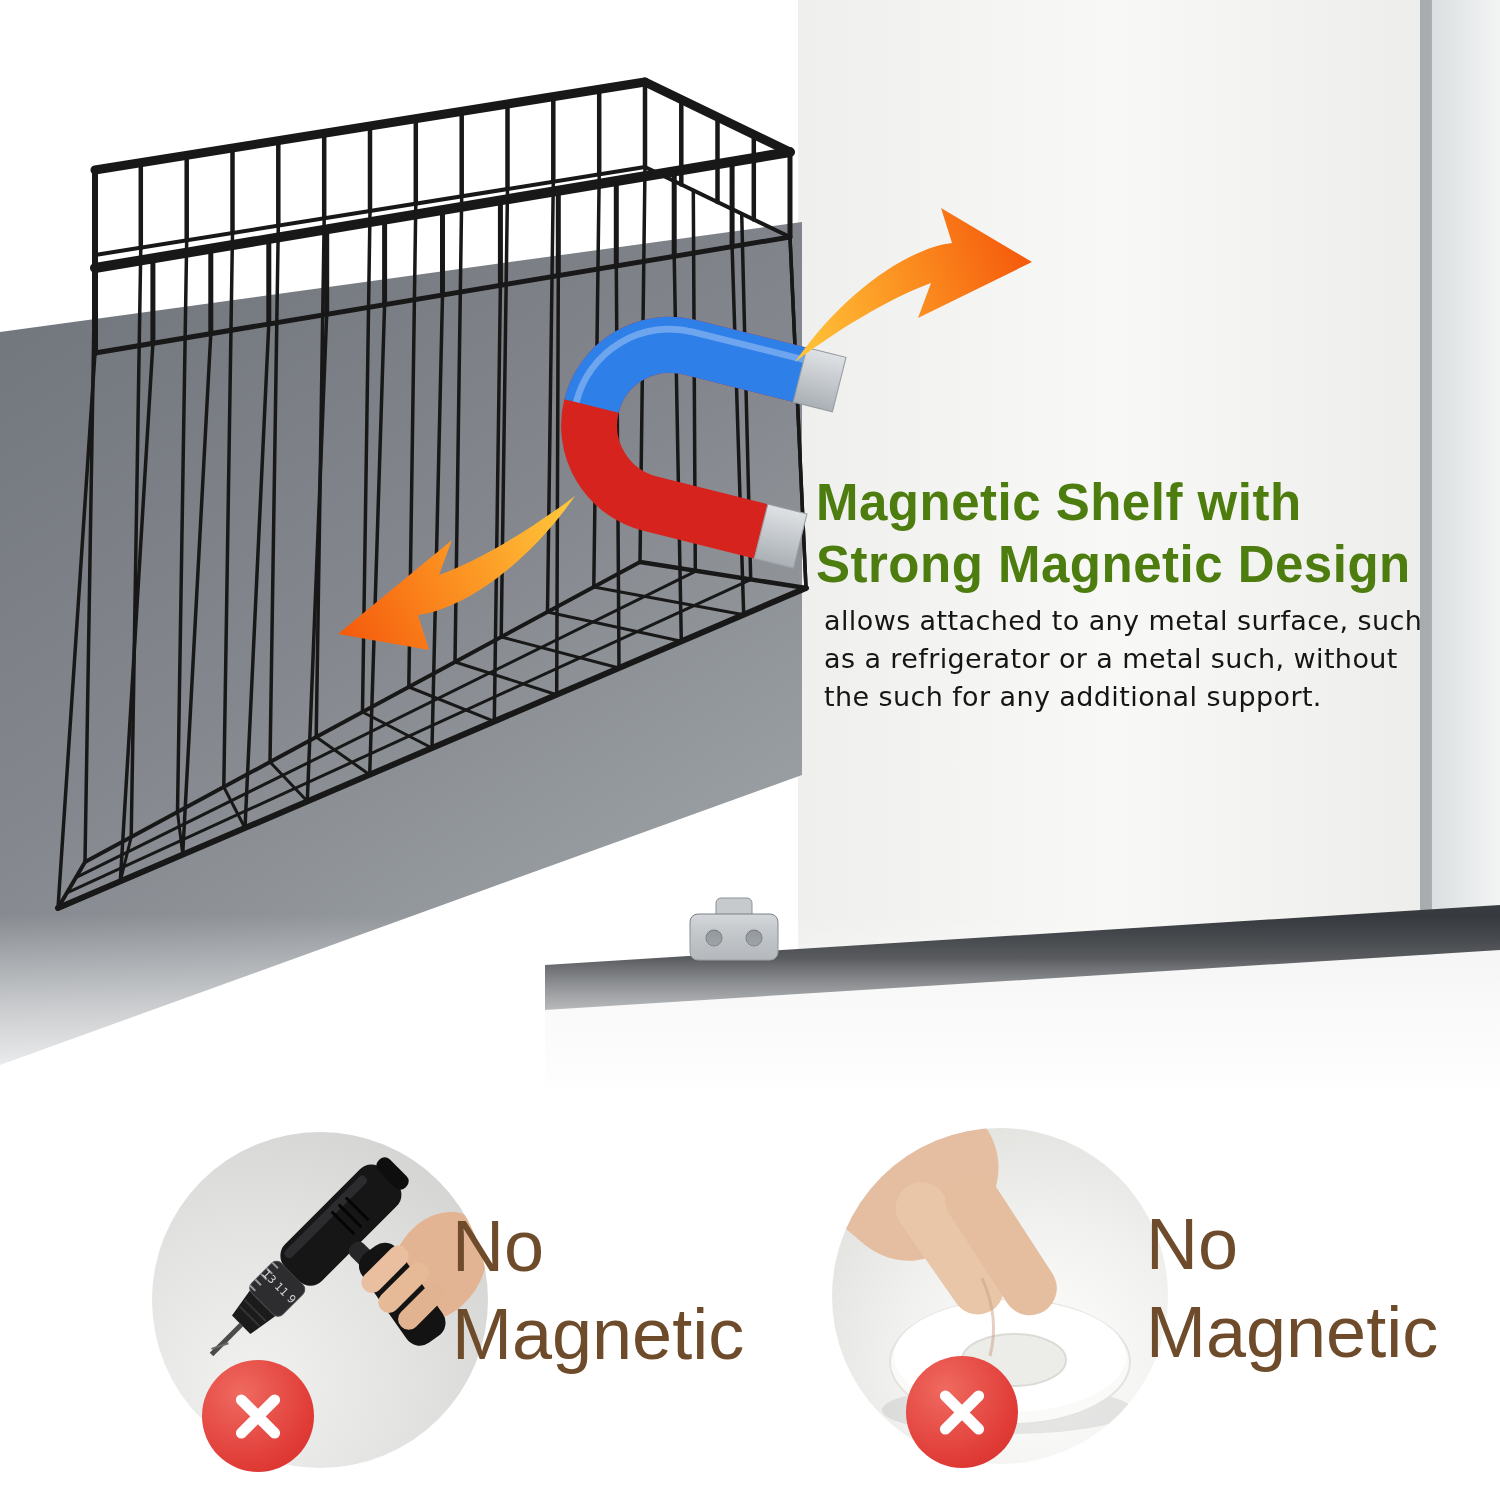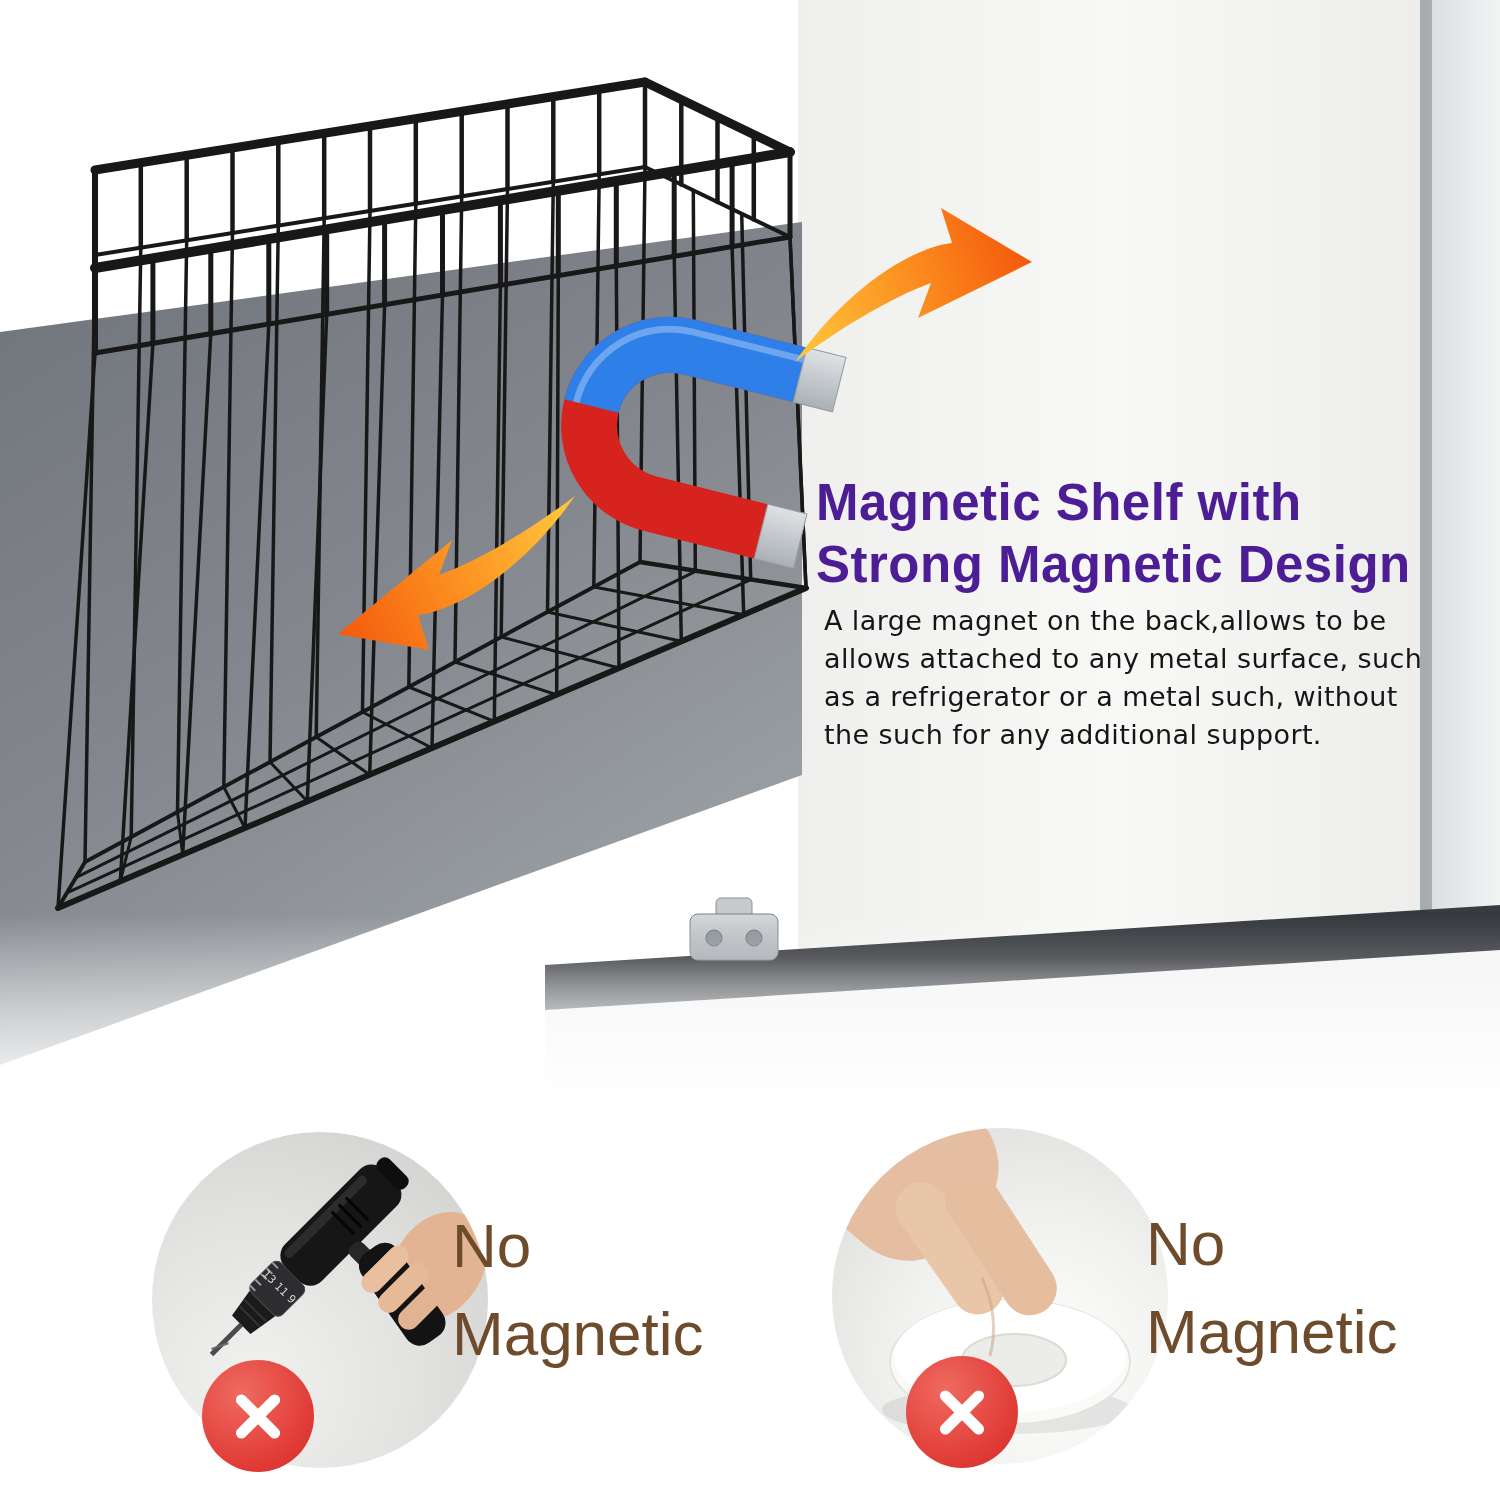--- a/index.html
+++ b/index.html
@@ -1,31 +1,31 @@
 <!DOCTYPE html>
 <html><head>
 <meta charset="utf-8">
 <style>
   html,body{margin:0;padding:0;background:#ffffff;}
   .canvas{position:relative;width:1500px;height:1500px;background:#ffffff;overflow:hidden;
           font-family:"Liberation Sans",sans-serif;}
   .hero-svg{position:absolute;left:0;top:0;}
   
-  .headline{position:absolute;left:816px;top:472px;color:#4c1d95;font-weight:700;
+  .headline{position:absolute;left:816px;top:472px;color:#4d7c0f;font-weight:700;
             font-size:51px;line-height:62px;letter-spacing:0.5px;white-space:nowrap;}
   .body-text{position:absolute;left:824px;top:602px;color:#151515;
              font-family:"DejaVu Sans",sans-serif;font-size:27px;line-height:38px;
              letter-spacing:0.4px;white-space:nowrap;}
   
   .feature-circle{position:absolute;width:336px;height:336px;border-radius:50%;overflow:hidden;}
   .circle-drill{left:152px;top:1132px;
      background:radial-gradient(circle at 30% 75%, #f1f1f0 0%, #e3e3e2 45%, #cdcdcc 100%);}
   .circle-adhesive{left:832px;top:1128px;
      background:radial-gradient(circle at 62% 70%, #ffffff 0%, #f1f1ef 45%, #d9d9d6 100%);}
-  .feature-label{position:absolute;color:#6E4C2B;font-size:62px;line-height:88px;white-space:nowrap;}
+  .feature-label{position:absolute;color:#6E4C2B;font-size:72px;line-height:88px;white-space:nowrap;}
   .label-drilling{left:452px;top:1202px;}
   .label-adhesive{left:1146px;top:1200px;}
   .badge{position:absolute;width:112px;height:112px;border-radius:50%;
          background:radial-gradient(circle at 35% 30%, #ef6a60 0%, #e03a35 70%, #cf2d29 100%);
          display:flex;align-items:center;justify-content:center;}
   .badge-drill{left:202px;top:1360px;}
   .badge-adhesive{left:906px;top:1356px;}
   .cross{position:relative;width:58px;height:58px;}
   .cross::before,.cross::after{content:"";position:absolute;left:0;top:24px;width:58px;height:11px;
          background:#ffffff;border-radius:6px;}
@@ -137,21 +137,20 @@
 
     <path fill="url(#arrowGradA)" d="M795 362 C845 290 910 248 952 243 L941 208 L1032 262 L918 318 L931 283 C898 295 848 322 795 362 Z"></path>
     <path fill="url(#arrowGradB)" transform="translate(0,28)" d="M575 468 C525 540 460 582 418 587 L429 622 L338 606 L452 512 L439 547 C472 535 522 508 575 468 Z"></path>
   </svg>
 
   <div class="headline">
     <div>Magnetic Shelf with</div>
     <div>Strong Magnetic Design</div>
   </div>
   <div class="body-text">
-    <div>A large magnet on the back,allows to be</div>
     <div>allows attached to any metal surface, such</div>
     <div>as a refrigerator or a metal such, without</div>
     <div>the such for any additional support.</div>
   </div>
 
   <div class="feature-circle circle-drill">
     <svg width="336" height="336" viewBox="0 0 336 336">
       <g transform="translate(150,132) rotate(-45)">
         <path d="M-128 0 L-86 0" stroke="#4b4b4b" stroke-width="5"></path>
         <path d="M-124 -4 L-108 4" stroke="#6a6a6a" stroke-width="2"></path>

